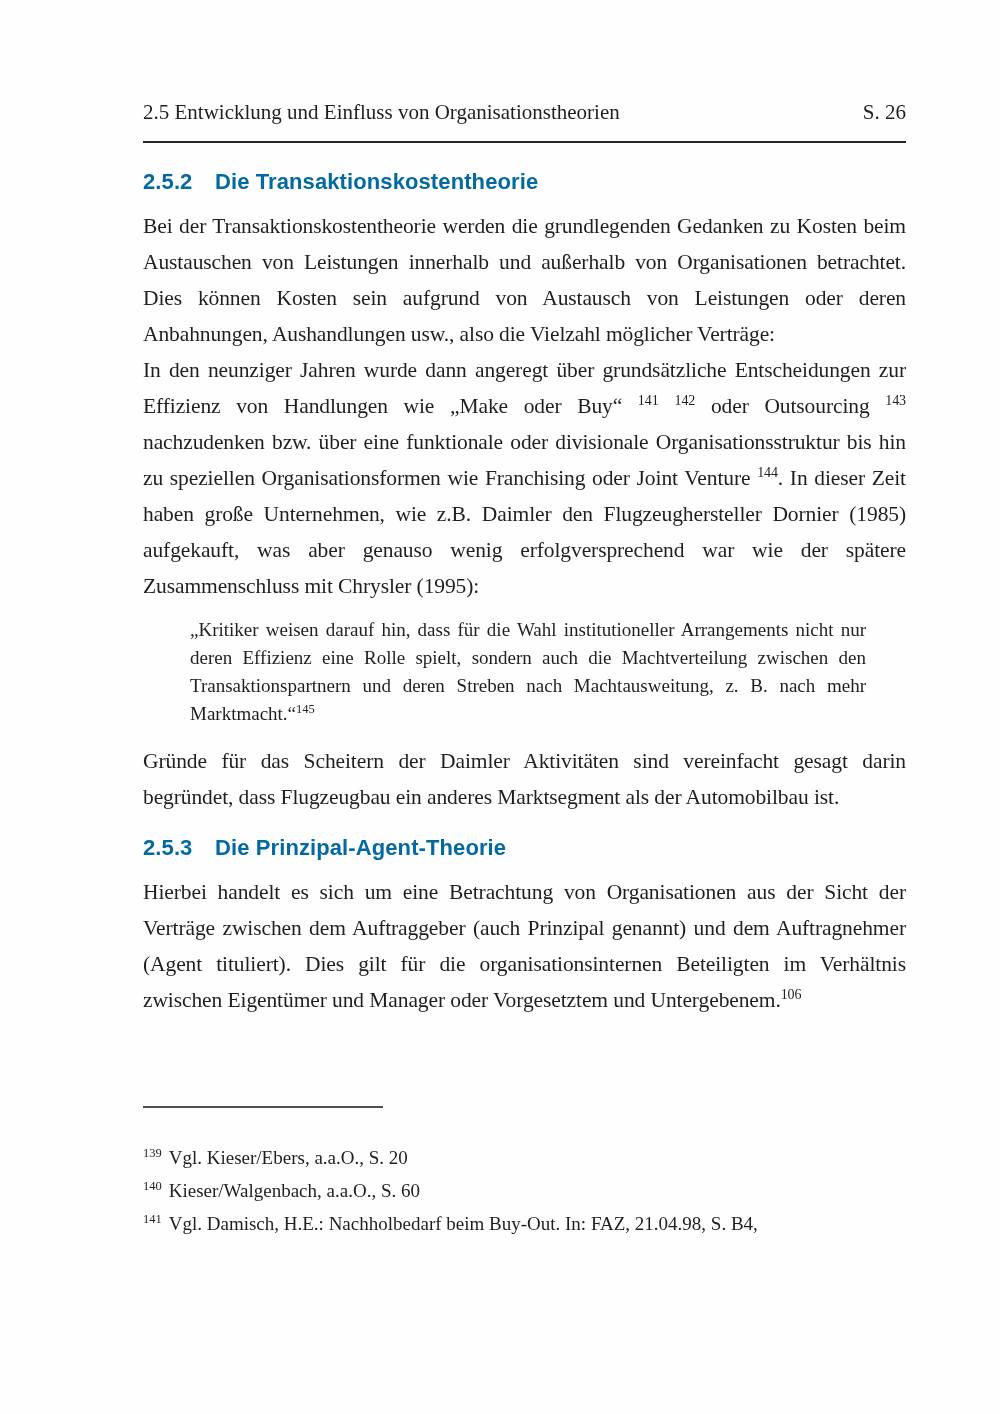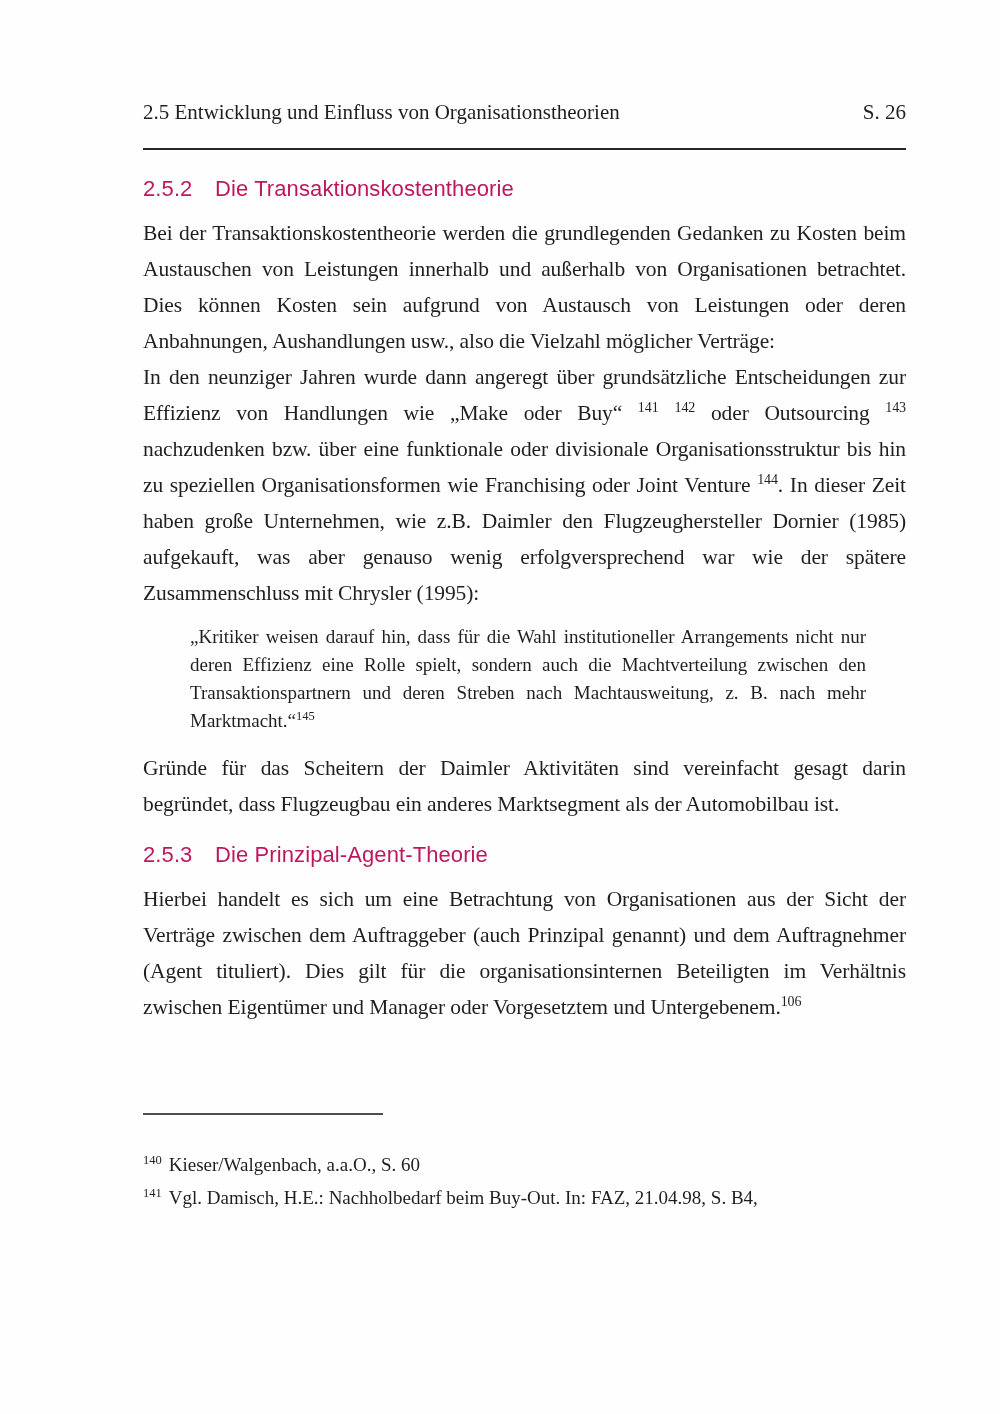--- a/index.html
+++ b/index.html
@@ -14,37 +14,37 @@
     overflow: hidden;
     font-family: "Liberation Serif", "DejaVu Serif", serif;
   }
   .running-header {
     display: flex;
     justify-content: space-between;
     align-items: flex-end;
     font-size: 21px;
     line-height: 26px;
     border-bottom: 2px solid #262626;
-    padding-bottom: 23px;
+    padding-bottom: 16px;
   }
   p.body {
     font-size: 21.5px;
     line-height: 36px;
     text-align: justify;
     margin: 0;
     letter-spacing: -0.1px;
     hyphens: auto;
     -webkit-hyphens: auto;
   }
   .mt-first { margin-top: 22px; }
   h2.section-heading {
     font-family: "Liberation Sans", "DejaVu Sans", sans-serif;
     font-size: 22px;
-    font-weight: normal;
-    color: #be185d;
+    font-weight: bold;
+    color: #0369a1;
     margin: 26px 0 13px 0;
     letter-spacing: 0.1px;
   }
   h2 .sec-num { display: inline-block; width: 72px; }
   blockquote.quote {
     margin: 12px 40px 15px 47px;
     font-size: 19px;
     line-height: 28px;
     text-align: justify;
     hyphens: auto;
@@ -100,18 +100,19 @@
 
   <p class="body"><span>Gründe für das Scheitern der Daimler Aktivitäten sind vereinfacht gesagt darin begründet, dass Flugzeugbau ein anderes Marktsegment als der Automobilbau ist.</span></p>
 
   <h2 class="section-heading" style="margin-top:20px"><span class="sec-num">2.5.3</span><span class="sec-title">Die Prinzipal-Agent-Theorie</span></h2>
 
   <p class="body"><span>Hierbei handelt es sich um eine Betrachtung von Organisationen aus der Sicht der Verträge zwischen dem Auftraggeber (auch Prinzipal genannt) und dem Auftragnehmer (Agent tituliert). Dies gilt für die organisationsinternen Beteiligten im Verhältnis zwischen Eigentümer und Manager oder Vorgesetztem und Untergebenem.</span><sup class="ref">106</sup></p>
 
   <div class="footnote-sep"></div>
 
   <section class="footnotes">
+    <p class="footnote"><sup class="ref">139</sup><span>Vgl. Kieser/Ebers, a.a.O., S. 20</span></p>
     <p class="footnote"><sup class="ref">140</sup><span>Kieser/Walgenbach, a.a.O., S. 60</span></p>
     <p class="footnote"><sup class="ref">141</sup><span>Vgl. Damisch, H.E.: Nachholbedarf beim Buy-Out. In: FAZ, 21.04.98, S. B4,</span></p>
 
   </section>
 
 </div>
 
 </body></html>

